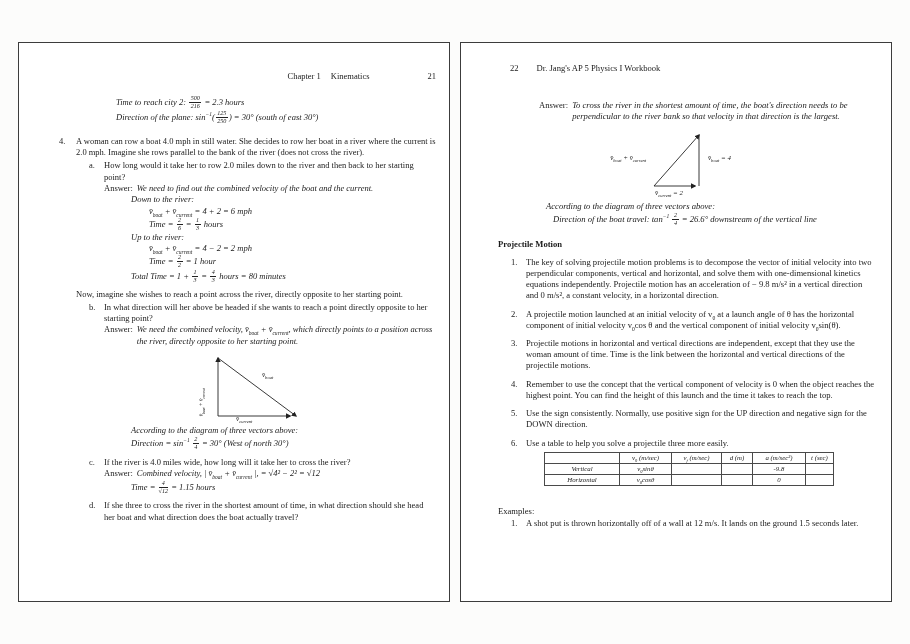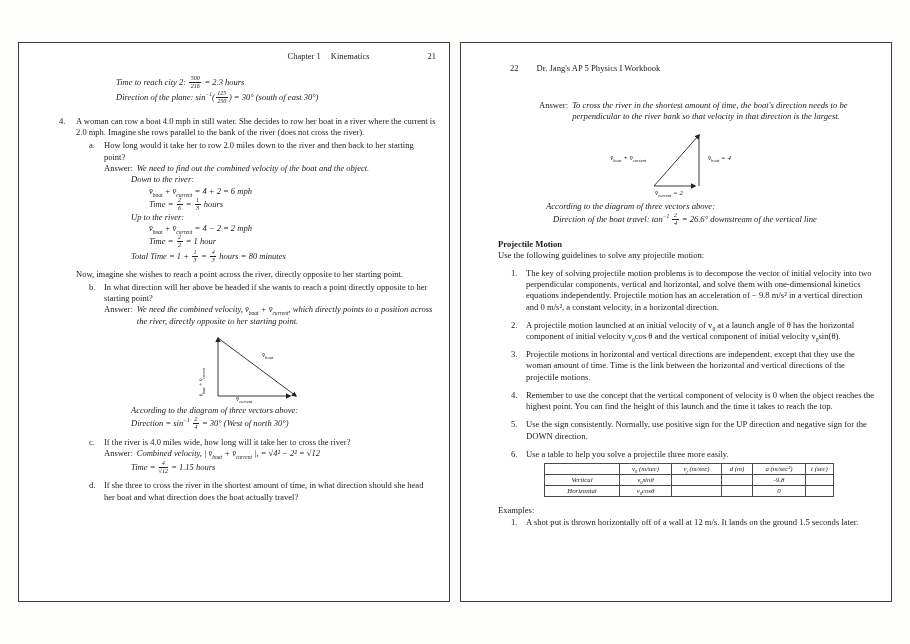--- a/index.html
+++ b/index.html
@@ -7,21 +7,21 @@
   body {
     width:910px; height:644px; position:relative;
     background:#fcfcfb;
     font-family:"Liberation Serif", serif;
     color:#1b1b1b;
   }
   .page {
     position:absolute; top:42px; width:432px; height:560px;
     background:#ffffff; border:1px solid #3c3c3c; overflow:hidden;
   }
-  #pl { left:18px;  padding:8px 13px 0 40px; font-size:8.5px; line-height:11.3px; }
+  #pl { left:18px;  padding:28px 13px 0 40px; font-size:8.5px; line-height:11.3px; }
   #pr { left:460px; padding:20px 15px 0 37px; font-size:8.6px; line-height:11.2px; }
 
   .ital { font-style:italic; }
   sub, sup { font-size:0.65em; line-height:0; }
   .frac { display:inline-block; vertical-align:-0.55em; font-size:0.72em; line-height:1.12; text-align:center; margin:0 1px; }
   .frac .fn { display:block; border-bottom:0.7px solid #222; padding:0 1.5px; }
   .frac .fd { display:block; }
 
   
   .lp-header { display:flex; justify-content:flex-end; align-items:baseline; margin-bottom:13px; }
@@ -63,21 +63,21 @@
   .acc2 { margin-left:48px; }
   .dir2 { margin-left:55px; }
   .pm-h { margin-top:12px; font-weight:bold; }
   .gl { display:flex; margin-left:13px; margin-top:7px; }
   .gl > .num { width:15px; flex:none; }
   .gl > .body { flex:1; }
   .pm-table { margin:3px 0 0 46px; border-collapse:collapse; font-size:6.8px; font-style:italic; line-height:1.1; }
   .pm-table td { border:0.7px solid #4a4a4a; height:11px; padding:0 2px; text-align:center; }
   .pm-table .c0 { width:75px; } .pm-table .c1 { width:52px; } .pm-table .c2 { width:50px; }
   .pm-table .c3 { width:31px; } .pm-table .c4 { width:53px; } .pm-table .c5 { width:28px; }
-  .ex-h { margin-top:8px; }
+  .ex-h { margin-top:20px; }
   .ex-item { display:flex; margin-left:13px; margin-top:1px; }
   .ex-item > .num { width:15px; flex:none; }
   .ex-item > .body { flex:1; }
   line { stroke:#222; stroke-width:0.9; }
 </style>
 </head>
 <body>
 
 <div class="page" id="pl">
   <div class="lp-header">
@@ -95,21 +95,21 @@
     <span class="num">4.</span>
     <div class="body">A woman can row a boat 4.0 mph in still water. She decides to row her boat in a river where the current is 2.0 mph. Imagine she rows parallel to the bank of the river (does not cross the river).</div>
   </div>
 
   <div class="sub mt2">
     <span class="num">a.</span>
     <div class="body">How long would it take her to row 2.0 miles down to the river and then back to her starting point?</div>
   </div>
   <div class="ans">
     <span class="albl">Answer:</span>
-    <span class="atxt">We need to find out the combined velocity of the boat and the object.</span>
+    <span class="atxt">We need to find out the combined velocity of the boat and the current.</span>
   </div>
   <div class="ind1 ital">Down to the river:</div>
   <div class="ind2 ital">v̄<sub>boat</sub> + v̄<sub>current</sub> = 4 + 2 = 6 mph</div>
   <div class="ind2 ital">Time = <span class="frac"><span class="fn">2</span><span class="fd">6</span></span> = <span class="frac"><span class="fn">1</span><span class="fd">3</span></span> hours</div>
   <div class="ind1 ital">Up to the river:</div>
   <div class="ind2 ital">v̄<sub>boat</sub> + v̄<sub>current</sub> = 4 − 2 = 2 mph</div>
   <div class="ind2 ital">Time = <span class="frac"><span class="fn">2</span><span class="fd">2</span></span> = 1 hour</div>
   <div class="ind1 ital">Total Time = 1 + <span class="frac"><span class="fn">1</span><span class="fd">3</span></span> = <span class="frac"><span class="fn">4</span><span class="fd">3</span></span> hours = 80 minutes</div>
 
   <div class="item mt5">
@@ -186,21 +186,20 @@
     </svg>
     <div class="d2-res">v̄<sub>boat</sub> + v̄<sub>current</sub></div>
     <div class="d2-boat">v̄<sub>boat</sub> = 4</div>
     <div class="d2-cur">v̄<sub>current</sub> = 2</div>
   </div>
 
   <div class="acc2 ital">According to the diagram of three vectors above:</div>
   <div class="dir2 ital">Direction of the boat travel: tan<sup>−1</sup> <span class="frac"><span class="fn">2</span><span class="fd">4</span></span> = 26.6° downstream of the vertical line</div>
 
   <div class="pm-h">Projectile Motion</div>
-  <div>Use the following guidelines to solve any projectile motion:</div>
 
   <div class="gl">
     <span class="num">1.</span>
     <div class="body">The key of solving projectile motion problems is to decompose the vector of initial velocity into two perpendicular components, vertical and horizontal, and solve them with one-dimensional kinetics equations independently. Projectile motion has an acceleration of − 9.8 m/s² in a vertical direction and 0 m/s², a constant velocity, in a horizontal direction.</div>
   </div>
   <div class="gl">
     <span class="num">2.</span>
     <div class="body">A projectile motion launched at an initial velocity of v<sub>0</sub> at a launch angle of θ has the horizontal component of initial velocity v<sub>0</sub>cos θ and the vertical component of initial velocity v<sub>0</sub>sin(θ).</div>
   </div>
   <div class="gl">

